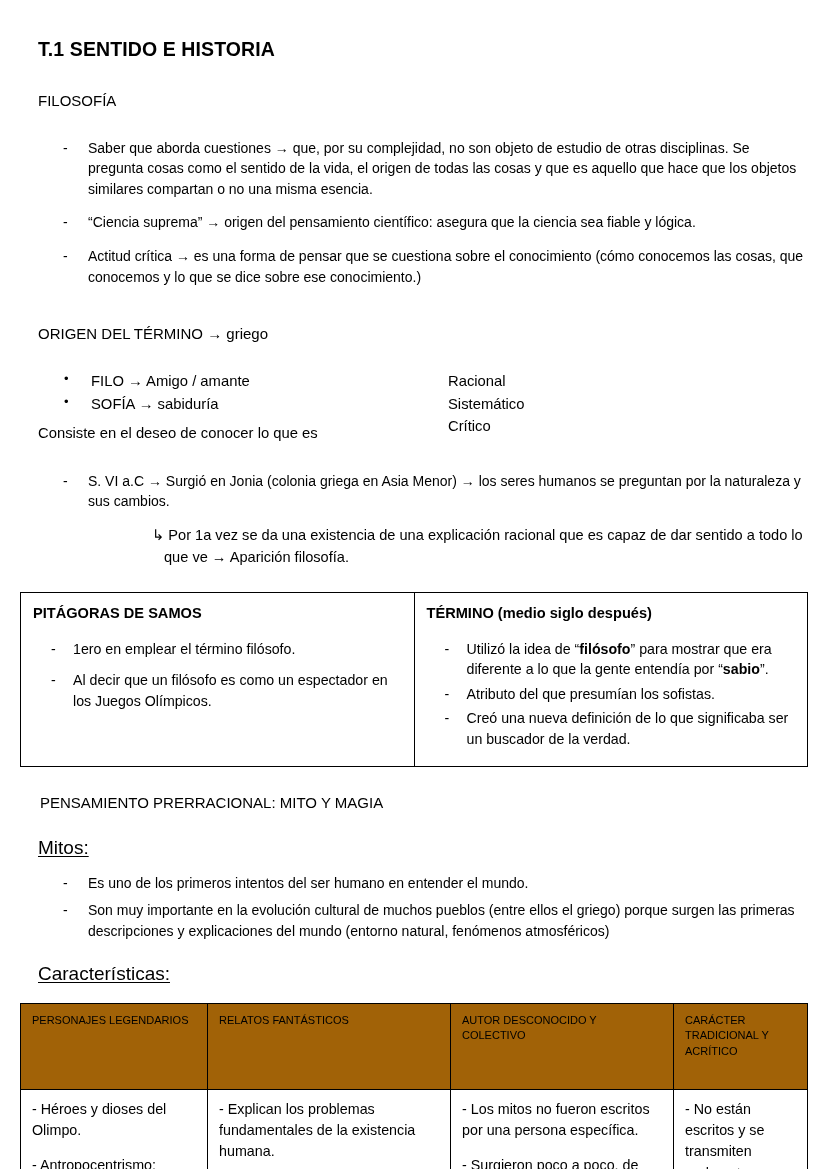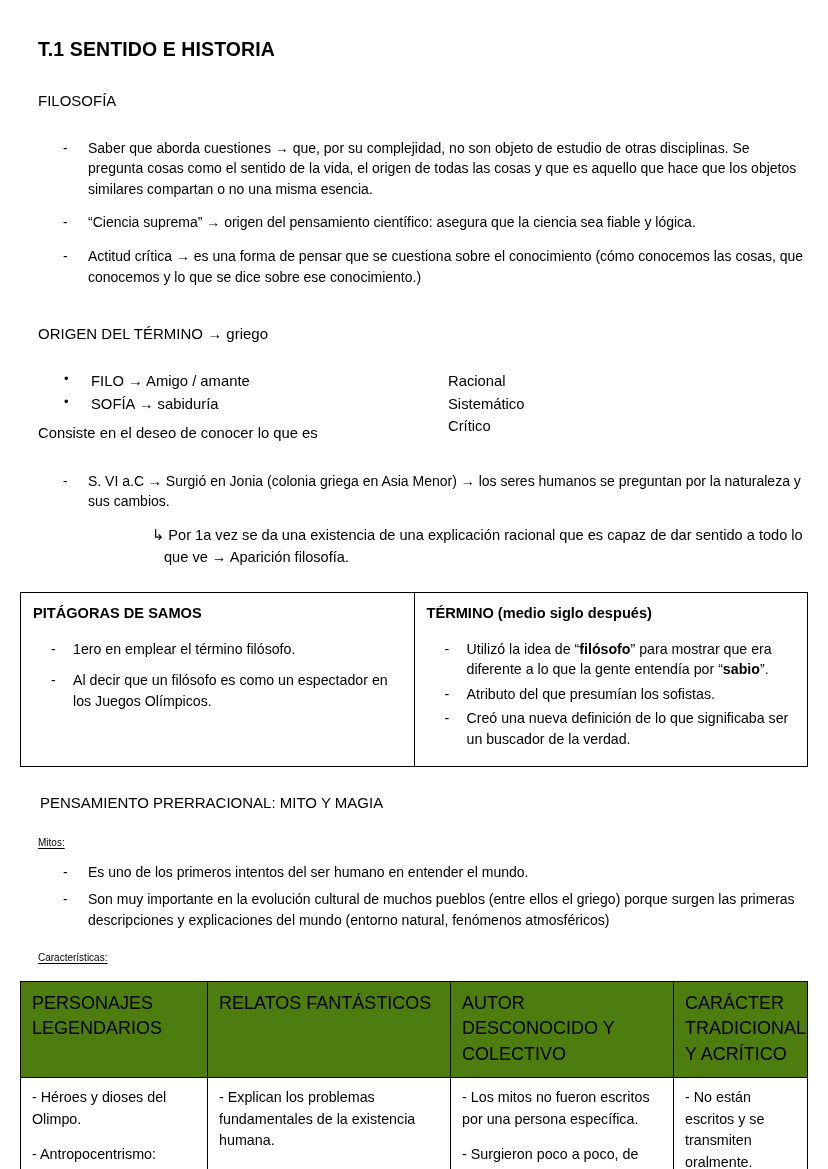--- a/index.html
+++ b/index.html
@@ -35,21 +35,21 @@
     margin: 0 0 30px 0;
     line-height: 1.2;
   }
   .section-head {
     font-size: 15px;
     font-weight: normal;
     line-height: 1.35;
     margin: 0;
   }
   .u-head {
-    font-size: 10px;
+    font-size: 19px;
     text-decoration: underline;
     text-underline-offset: 2px;
   }
 
   
   ul.dash, ul.dot {
     list-style: none;
     margin: 0;
     padding: 0;
   }
@@ -160,23 +160,23 @@
     margin-left: -18px;
   }
   table.chars td {
     border: 1.6px solid #000000;
     vertical-align: top;
     padding: 9px 10px 10px 11px;
     font-size: 14.3px;
     line-height: 1.5;
   }
   table.chars thead td {
-    background: #4d7c0f;
+    background: #a16207;
     height: 66px;
-    font-size: 18px;
+    font-size: 11px;
     line-height: 1.42;
     margin-left: 43px;
   }
   table.chars tbody td {
     height: 180px;
   }
   table.chars p {
     margin: 0 0 14px 0;
   }
   table.chars p:last-child {

